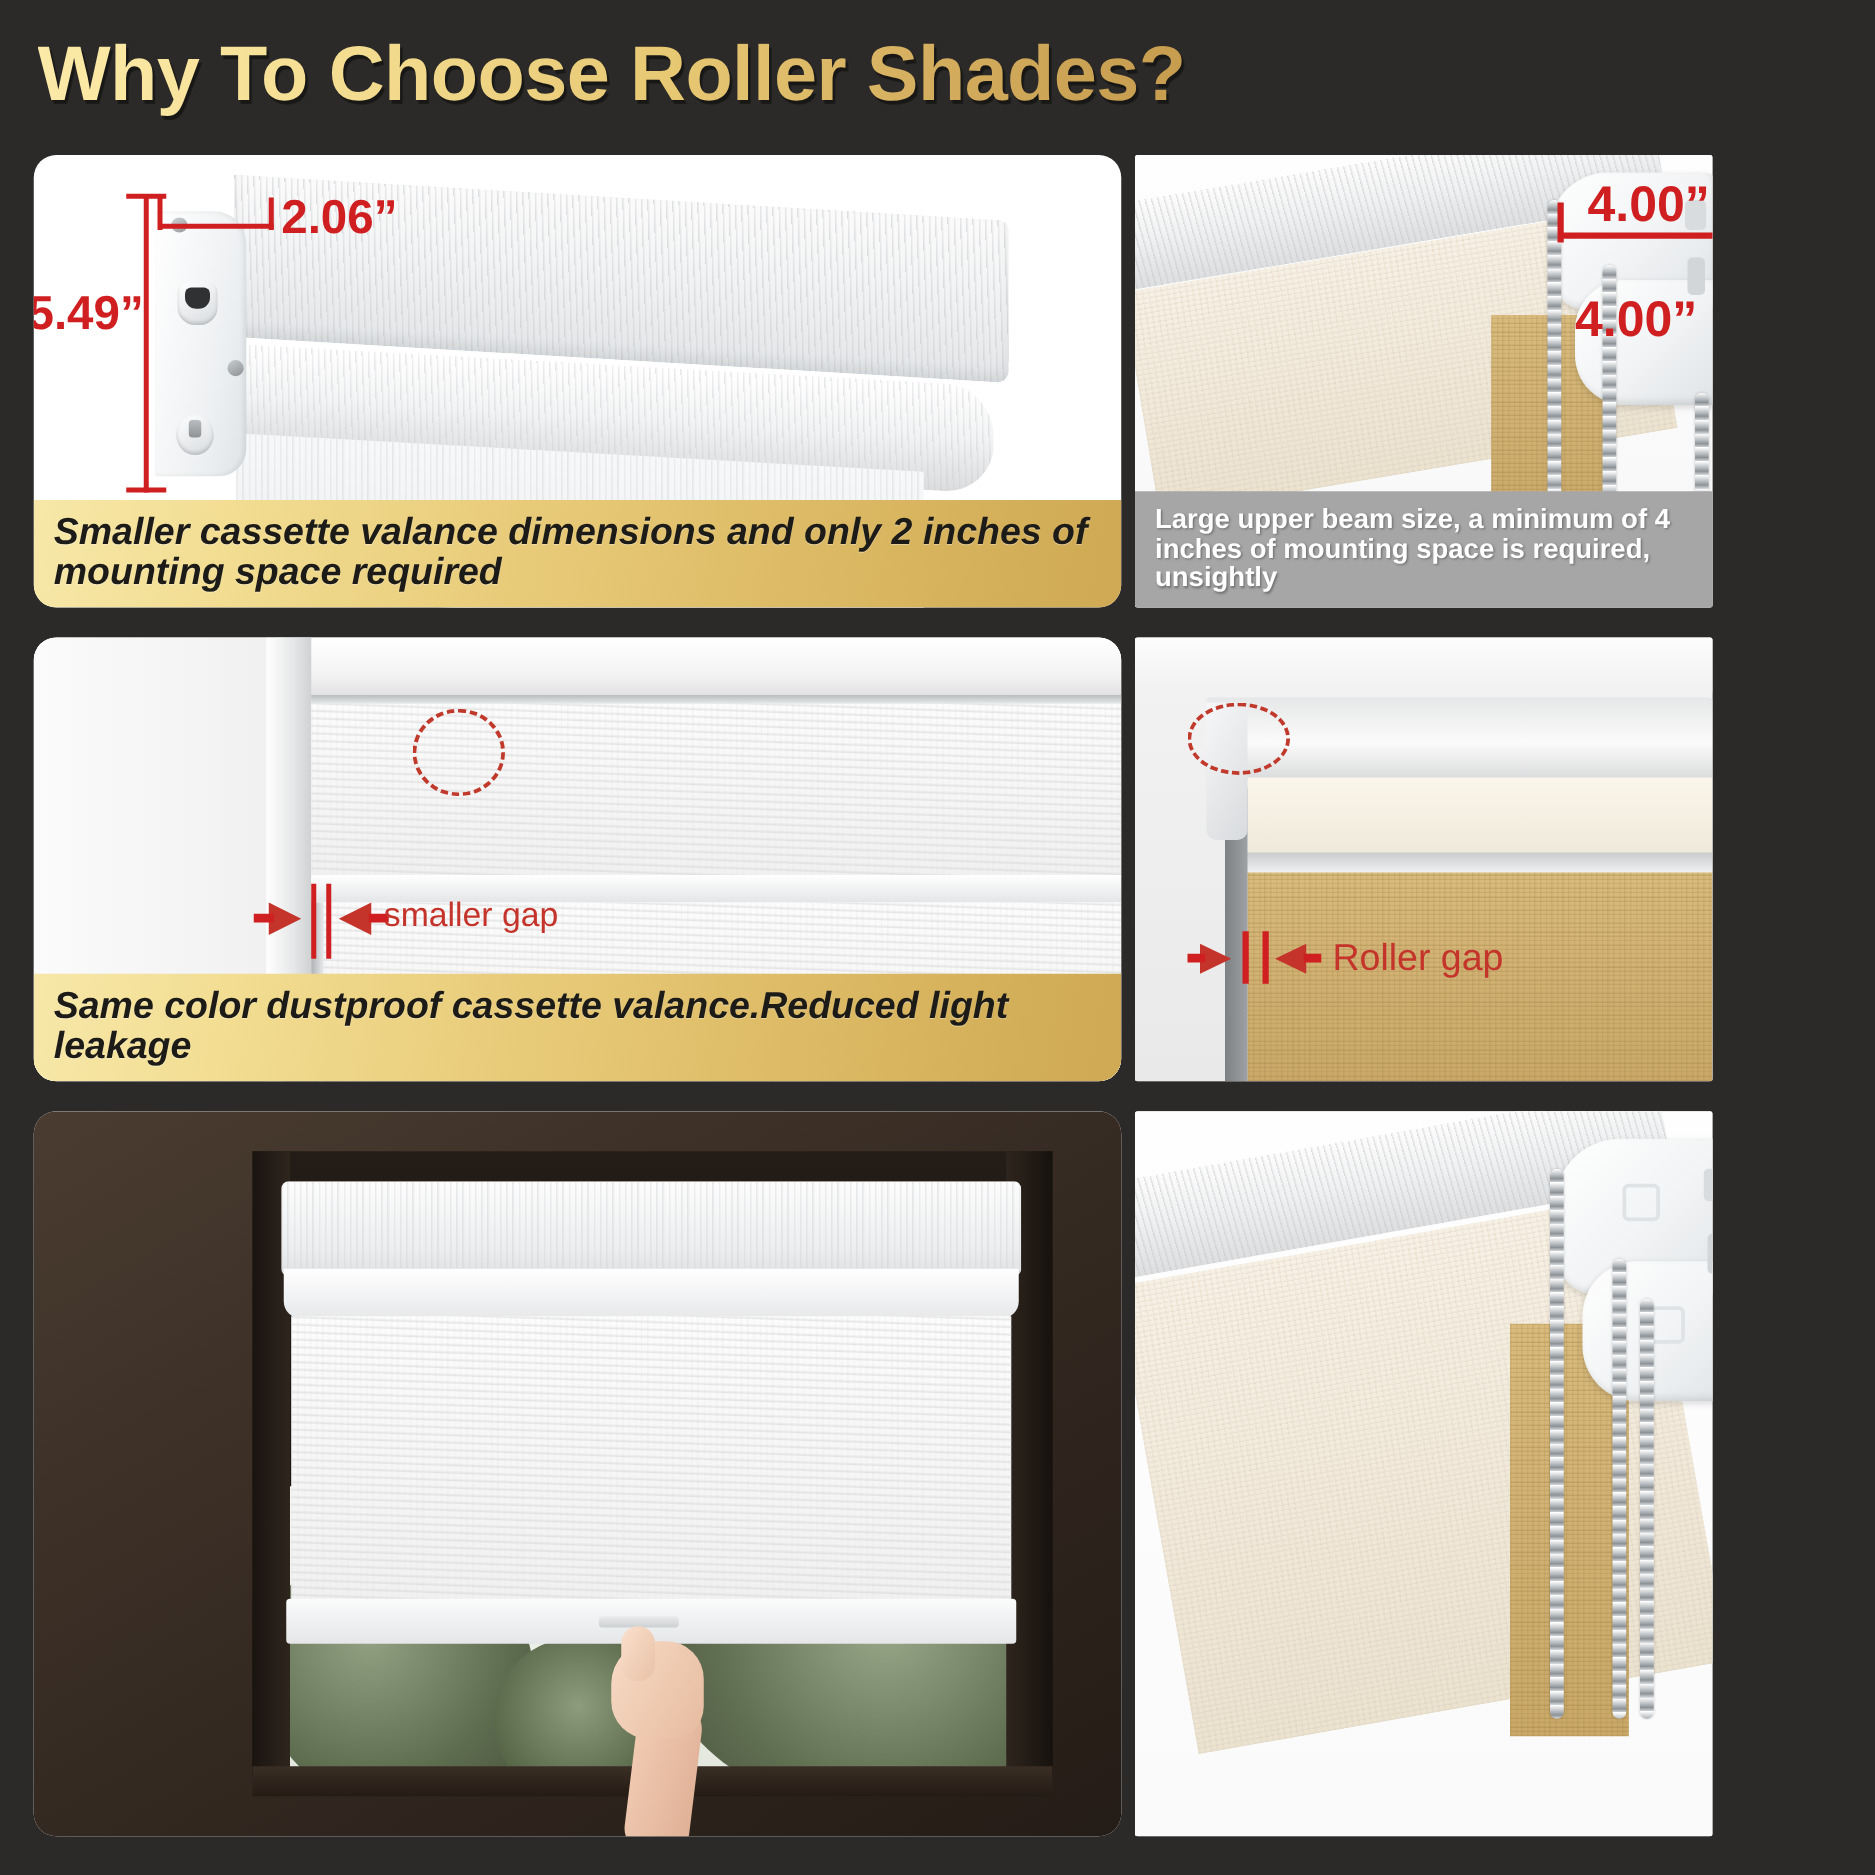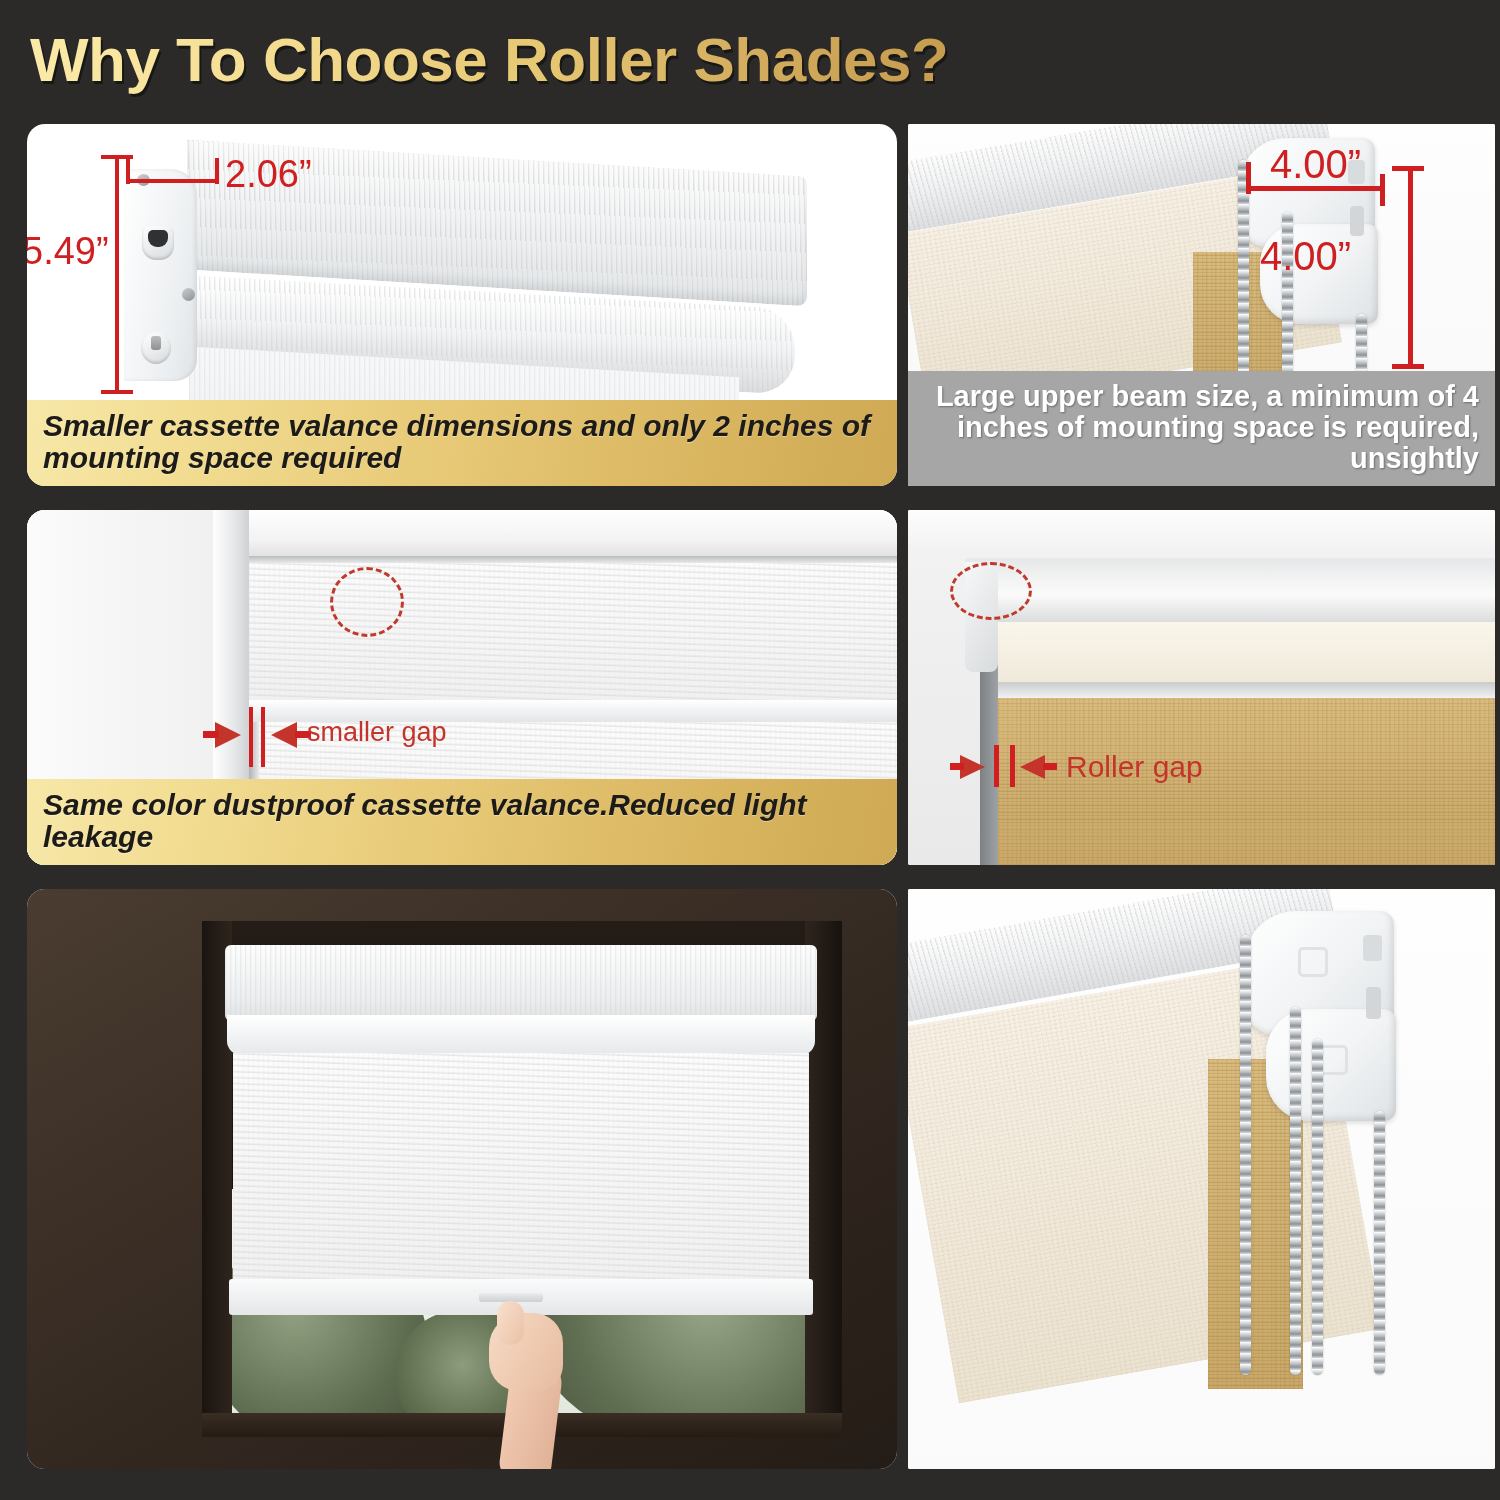--- a/index.html
+++ b/index.html
@@ -20,21 +20,21 @@
     -webkit-background-clip:text; background-clip:text;
     color:transparent; -webkit-text-fill-color:transparent;
     filter:drop-shadow(2px 3px 0px rgba(0,0,0,0.45));
   }
 
   
   .grid { position:absolute; left:0; top:0; width:1500px; height:1500px; }
 
   .panel { position:absolute; overflow:hidden; background:#fff; }
   .panel.left  { left:27px;  width:870px; border-radius:18px; }
-  .panel.right { left:908px; width:587px; border-radius:2px;text-align:right; }
+  .panel.right { left:908px; width:462px; border-radius:2px; }
 
   .r1 { top:124px; height:362px; }
   .r2 { top:510px; height:355px; }
   .r3 { top:889px; height:580px; }
 
   .photo { position:absolute; inset:0; }
 
   
   .caption {
     position:absolute; left:0; right:0; bottom:0;
@@ -46,21 +46,21 @@
     background:linear-gradient(100deg,#f7e8a9 0%,#f2dd92 18%,#e8cb79 45%,#dcb964 72%,#cfa953 100%);
     color:#1c1b18;
     text-shadow:0 1px 0 rgba(255,255,255,0.35);
     font-style:italic;
   }
   .caption.grey {
     background:#a6a6a6;
     color:#ffffff;
     text-shadow:1px 1px 2px rgba(0,0,0,0.35);
   }
-  .caption.grey.big { font-size:29px; }
+  .caption.grey.big { font-size:22px; }
 
   
   .fabric-white {
     background:
       repeating-linear-gradient(2deg, rgba(255,255,255,0) 0px, rgba(210,210,210,0.5) 1px, rgba(255,255,255,0) 3px, rgba(255,255,255,0) 6px),
       repeating-linear-gradient(90deg, rgba(235,235,235,0.45) 0px, rgba(255,255,255,0) 2px, rgba(245,245,245,0.3) 5px),
       linear-gradient(180deg,#fdfdfd,#f0f0f0);
   }
   .fabric-cream {
     background:
@@ -70,21 +70,21 @@
   }
   .fabric-tan {
     background:
       repeating-linear-gradient(0deg, rgba(150,120,60,0.30) 0px, rgba(255,255,255,0) 1.5px, rgba(255,255,255,0) 3.5px),
       repeating-linear-gradient(90deg, rgba(160,130,70,0.22) 0px, rgba(255,255,255,0) 2px, rgba(255,255,255,0) 4.5px),
       linear-gradient(180deg,#d9bb7e,#c9a868);
   }
 
   
   .dim {
-    position:absolute; color:#d01f20; font-weight:normal;
+    position:absolute; color:#d01f20; font-weight:bold;
     font-family:"Liberation Sans", sans-serif; z-index:20; white-space:nowrap;
   }
   .dimline { position:absolute; background:#d01f20; z-index:19; }
 
   .gaplbl {
     position:absolute; color:#c4342a; font-size:27px; z-index:22; white-space:nowrap;
   }
 
   .dashcircle {
     position:absolute; border:3px dashed #c0392b; border-radius:50%; z-index:21;

